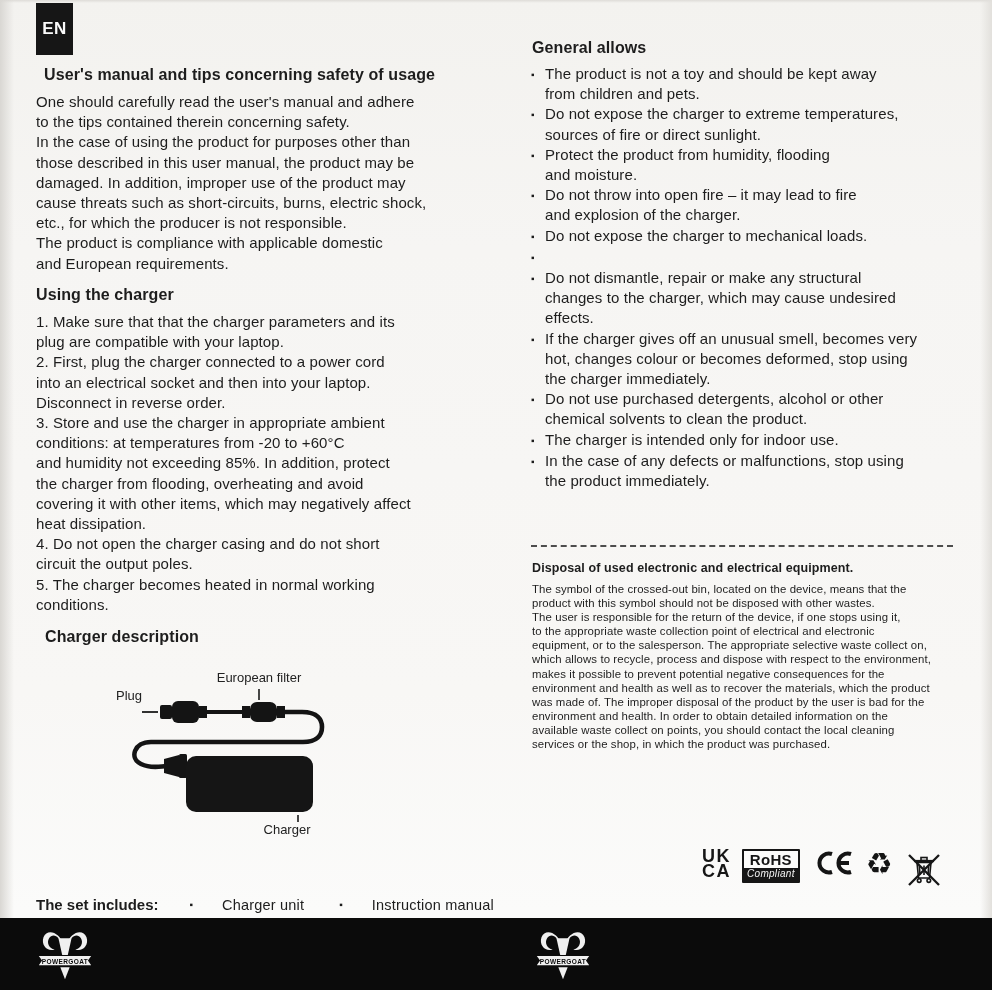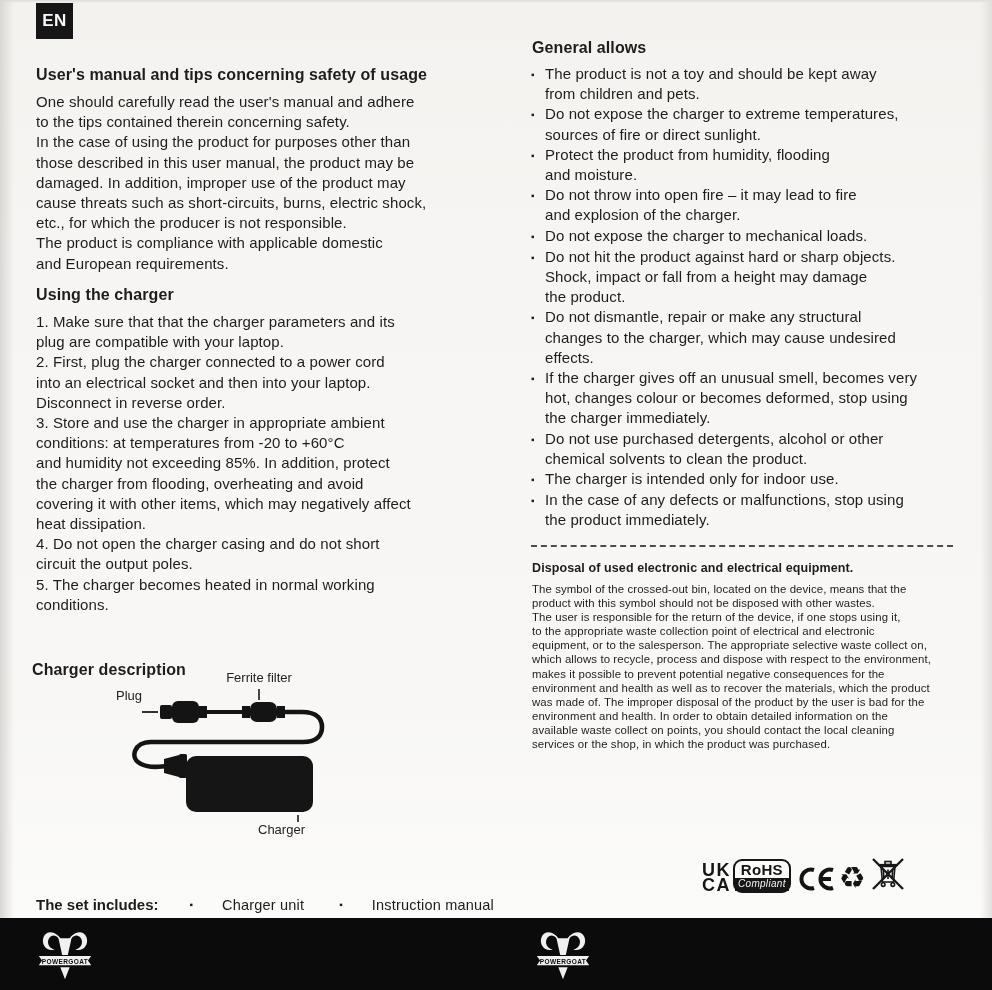--- a/index.html
+++ b/index.html
@@ -11,56 +11,56 @@
   .edge-left{position:absolute;left:0;top:0;width:14px;height:918px;
     background:linear-gradient(90deg,#d9d7d3,rgba(246,245,243,0));}
   .edge-right{position:absolute;right:0;top:0;width:12px;height:918px;
     background:linear-gradient(270deg,#e2e0dc,rgba(246,245,243,0));}
   .edge-top{position:absolute;left:0;top:0;width:992px;height:3px;
     background:linear-gradient(180deg,#dedcd8,rgba(246,245,243,0));}
 
   .h{position:absolute;font-weight:bold;font-size:16px;letter-spacing:0.1px;}
   .body-text{position:absolute;font-size:15px;line-height:20.2px;white-space:pre-line;letter-spacing:0.1px;}
 
-  #en-badge{position:absolute;left:36px;top:3px;width:37px;height:36px;background:#161616;
+  #en-badge{position:absolute;left:36px;top:3px;width:37px;height:52px;background:#161616;
     color:#fafafa;display:flex;align-items:center;justify-content:center;
     font-weight:bold;font-size:17px;letter-spacing:0.5px;}
 
-  #safety-heading{left:36px;top:66px;}
+  #safety-heading{left:44px;top:66px;}
   #safety-body{left:36px;top:92px;width:462px;}
   #using-heading{left:36px;top:286px;}
   #using-body{left:36px;top:312px;width:462px;}
-  #desc-heading{left:32px;top:628px;margin-top:33px;}
+  #desc-heading{left:45px;top:628px;}
 
   #diagram{position:absolute;left:36px;top:658px;width:440px;height:192px;}
   .diagram-label{position:absolute;font-size:13px;color:#222;}
   #label-ferrite{left:194px;top:670px;width:130px;text-align:center;}
   #label-plug{left:116px;top:688px;}
-  #label-charger{left:258px;top:822px;width:82px;}
+  #label-charger{left:246px;top:822px;width:82px;text-align:center;}
 
   #set-includes{position:absolute;left:36px;top:857px;display:flex;align-items:baseline;font-size:14.5px;gap:20px;}
   .si-label{font-weight:bold;font-size:15px;margin-right:11px;}
   .si-bullet{font-size:10px;margin-right:9px;position:relative;top:-2px;}
   .si-item{margin-right:15px;letter-spacing:0.2px;margin-top:40px;}
 
   #general-heading{left:532px;top:39px;}
   #general-list{position:absolute;left:531px;top:64px;width:442px;font-size:15px;line-height:20.2px;
     list-style:none;margin:0;padding:0;}
   #general-list li{display:flex;}
   .li-marker{flex:none;width:14px;font-size:10px;padding-top:1px;}
   .li-text{white-space:pre-line;letter-spacing:0.1px;}
 
   #divider{position:absolute;left:531px;top:545px;width:422px;border-top:2px dashed #4d4d4d;}
   #disposal-heading{position:absolute;left:532px;top:561px;font-size:12.5px;font-weight:bold;letter-spacing:0.1px;}
   #disposal-body{position:absolute;left:532px;top:582px;width:442px;font-size:11.4px;line-height:14.1px;
     white-space:pre-line;letter-spacing:0.1px;}
 
-  #marks-row{position:absolute;left:702px;top:849px;height:44px;display:flex;align-items:flex-end;gap:2px;}
+  #marks-row{position:absolute;left:702px;top:849px;height:44px;display:flex;align-items:flex-start;gap:11px;}
   .ukca{font-weight:800;font-size:18px;line-height:15px;letter-spacing:1.5px;text-align:center;color:#161616;}
-  .rohs{border:2.5px solid #161616;text-align:center;background:#fcfcfb;border-radius:9px;}
+  .rohs{border:2.5px solid #161616;text-align:center;background:#fcfcfb;border-radius:1px;}
   .rohs-top{font-weight:bold;font-size:15px;padding:0 5px;letter-spacing:0.3px;color:#161616;}
   .rohs-bottom{background:#161616;color:#f4f4f4;font-size:10px;font-style:italic;padding:0 3px 2px;letter-spacing:0.3px;}
   .recycle{font-family:"DejaVu Sans",sans-serif;font-size:30px;line-height:1;color:#141414;}
 
   #footer-bar{position:absolute;left:0;top:918px;width:992px;height:72px;background:#0b0b0b;}
   .goat{position:absolute;top:8px;width:58px;height:58px;}
   .goat1{left:36px;}
   .goat2{left:534px;}
 </style>
 </head>
@@ -123,21 +123,21 @@
 
     <path d="M249 54 L266 54 C 282 54, 286 62, 286 69 C 286 77, 281 84, 267 84 L115 84 C 98 84, 93 100, 105 106 C 110 108.5, 117 109.5, 126 108.5 L131 108" fill="none" stroke="#141414" stroke-width="4.6" stroke-linecap="round"></path>
 
     <polygon points="128,101 143,97 143,119 128,115" fill="#141414"></polygon>
     <rect x="143" y="96" width="8" height="24" rx="1.5" fill="#141414"></rect>
 
     <rect x="150" y="98" width="127" height="56" rx="10" fill="#151515"></rect>
 
     <line x1="262" y1="157" x2="262" y2="164" stroke="#1a1a1a" stroke-width="1.6"></line>
   </svg>
-  <div id="label-ferrite" class="diagram-label">Ferrite filter</div>
+  <div id="label-ferrite" class="diagram-label">European filter</div>
   <div id="label-plug" class="diagram-label">Plug</div>
   <div id="label-charger" class="diagram-label">Charger</div>
 
   <div id="set-includes">
     <span class="si-label">The set includes:</span>
     <span class="si-bullet">▪</span>
     <span class="si-item">Charger unit</span>
     <span class="si-bullet">▪</span>
     <span class="si-item">Instruction manual</span>
   </div>
@@ -163,23 +163,20 @@
         <span class="li-marker">▪</span>
         <span class="li-text">Do not throw into open fire – it may lead to fire
 and explosion of the charger.</span>
       </li>
     <li>
         <span class="li-marker">▪</span>
         <span class="li-text">Do not expose the charger to mechanical loads.</span>
       </li>
     <li>
         <span class="li-marker">▪</span>
-        <span class="li-text">Do not hit the product against hard or sharp objects.
-Shock, impact or fall from a height may damage
-the product.</span>
       </li>
     <li>
         <span class="li-marker">▪</span>
         <span class="li-text">Do not dismantle, repair or make any structural
 changes to the charger, which may cause undesired
 effects.</span>
       </li>
     <li>
         <span class="li-marker">▪</span>
         <span class="li-text">If the charger gives off an unusual smell, becomes very

